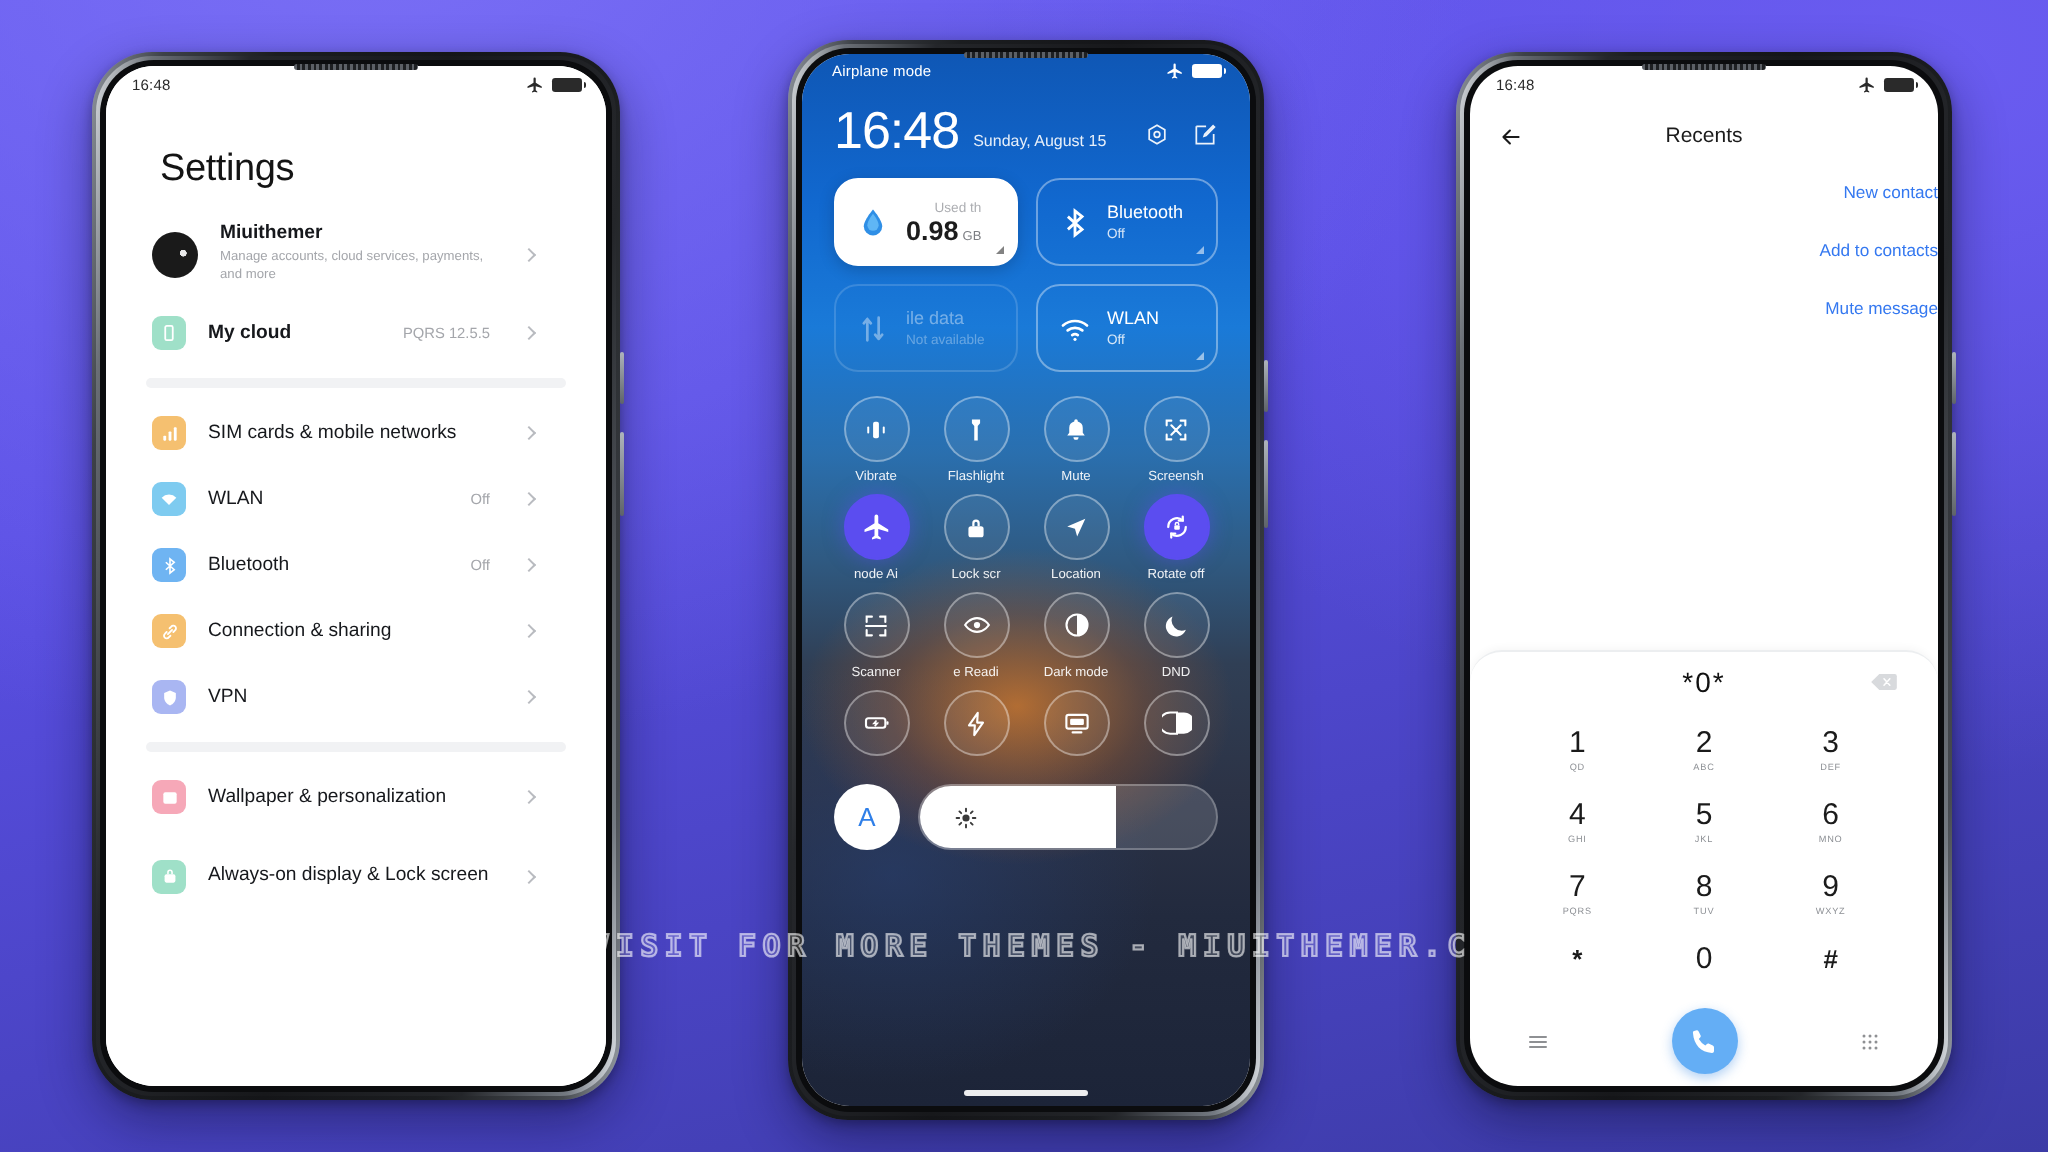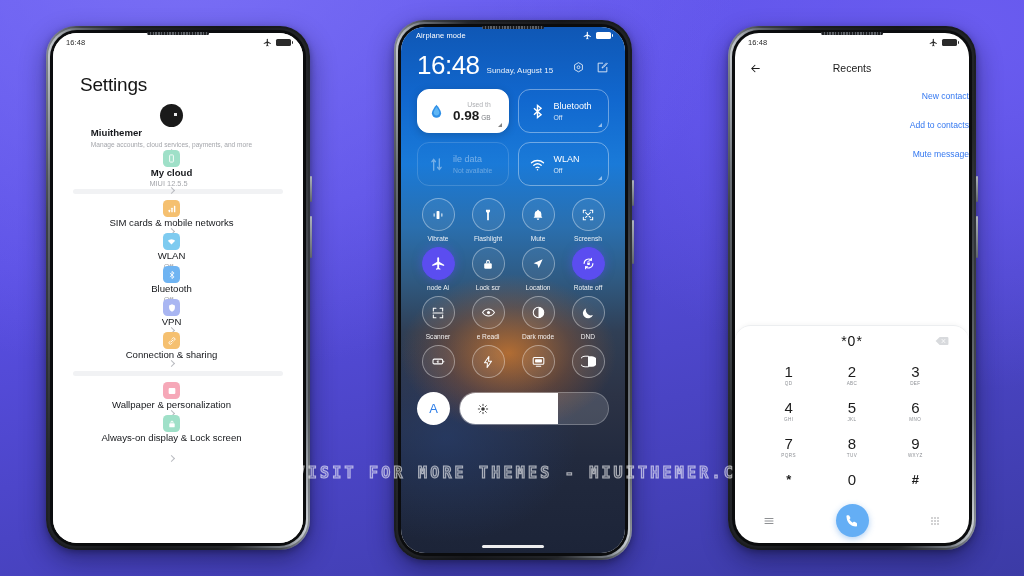--- a/index.html
+++ b/index.html
@@ -81,22 +81,22 @@
     padding: 0 11px; color:#9b9ca0; font-size: 8.5px;
   }
   .mag {
     width: 8px; height: 8px; border: 1.1px solid #9b9ca0; border-radius: 50%;
     position: relative; flex: none;
   }
   .mag::after { content:""; position:absolute; right:-3px; bottom:-2px; width:3.4px; height:1.1px;
     background:#9b9ca0; transform: rotate(45deg); }
 
   .srow {
-    display:flex; align-items:center; gap:0;
-    padding: 0 36px 0 23px; height: 33px; position: relative; flex-direction: column;
+    display:flex; align-items:center; gap:11px;
+    padding: 0 36px 0 23px; height: 33px; position: relative;
   }
   .srow.tall { height: 46px; }
   .sicon {
     width: 17px; height: 17px; border-radius: 4.5px; flex:none;
     display:flex; align-items:center; justify-content:center;
     font-size: 9px; color:#fff;
   }
   .savatar {
     width: 23px; height: 23px; border-radius: 50%; flex:none;
     background: radial-gradient(circle at 68% 46%, #e9e9ea 0 8%, #1a1a1a 9% 100%);
@@ -258,21 +258,21 @@
 
         <div class="srow">
           <div class="sicon" style="background:#9fe0c8">
             <svg viewBox="0 0 24 24" width="9" height="9" fill="none" stroke="#fff" stroke-width="2.4">
                 <rect x="7" y="2.5" width="10" height="19" rx="2"></rect>
               </svg>
           </div>
           <div class="stexts">
               <div class="slabel" style="font-weight:600">My cloud</div>
             </div>
-          <span class="sval">MIUI 12.5.5</span>
+          <span class="sval">PQRS 12.5.5</span>
           <span class="chev"></span>
         </div>
 
         <div class="sdivider"></div>
 
         <div class="srow">
           <div class="sicon" style="background:#f5c070">
             <svg viewBox="0 0 24 24" width="10" height="10" fill="#fff">
                 <rect x="4" y="14" width="3.4" height="6" rx="1"></rect>
                 <rect x="10.3" y="9" width="3.4" height="11" rx="1"></rect>
@@ -305,39 +305,39 @@
               </svg>
           </div>
           <div class="stexts">
               <div class="slabel">Bluetooth</div>
             </div>
           <span class="sval">Off</span>
           <span class="chev"></span>
         </div>
 
         <div class="srow">
+          <div class="sicon" style="background:#f5c070">
+            <svg viewBox="0 0 24 24" width="10" height="10" fill="none" stroke="#fff" stroke-width="2.2" stroke-linecap="round">
+                <path d="M9.5 14.5l5-5M8 12l-2 2a3.2 3.2 0 1 0 4.5 4.5l2-2M16 12l2-2a3.2 3.2 0 1 0-4.5-4.5l-2 2"></path>
+              </svg>
+          </div>
+          <div class="stexts">
+              <div class="slabel">Connection &amp; sharing</div>
+            </div>
+          <span class="chev"></span>
+        </div>
+
+        <div class="srow">
           <div class="sicon" style="background:#a9b6f2">
             <svg viewBox="0 0 24 24" width="10" height="10" fill="#fff">
                 <path d="M12 3l7 3v5.5c0 4.3-3 8-7 9.5-4-1.5-7-5.2-7-9.5V6z"></path>
               </svg>
           </div>
           <div class="stexts">
               <div class="slabel">VPN</div>
-            </div>
-          <span class="chev"></span>
-        </div>
-
-        <div class="srow">
-          <div class="sicon" style="background:#f5c070">
-            <svg viewBox="0 0 24 24" width="10" height="10" fill="none" stroke="#fff" stroke-width="2.2" stroke-linecap="round">
-                <path d="M9.5 14.5l5-5M8 12l-2 2a3.2 3.2 0 1 0 4.5 4.5l2-2M16 12l2-2a3.2 3.2 0 1 0-4.5-4.5l-2 2"></path>
-              </svg>
-          </div>
-          <div class="stexts">
-              <div class="slabel">Connection &amp; sharing</div>
             </div>
           <span class="chev"></span>
         </div>
 
         <div class="sdivider"></div>
 
         <div class="srow">
           <div class="sicon" style="background:#f6a8b8">
             <svg viewBox="0 0 24 24" width="10" height="10" fill="#fff">
                 <rect x="4" y="5" width="16" height="14" rx="2.4"></rect>

